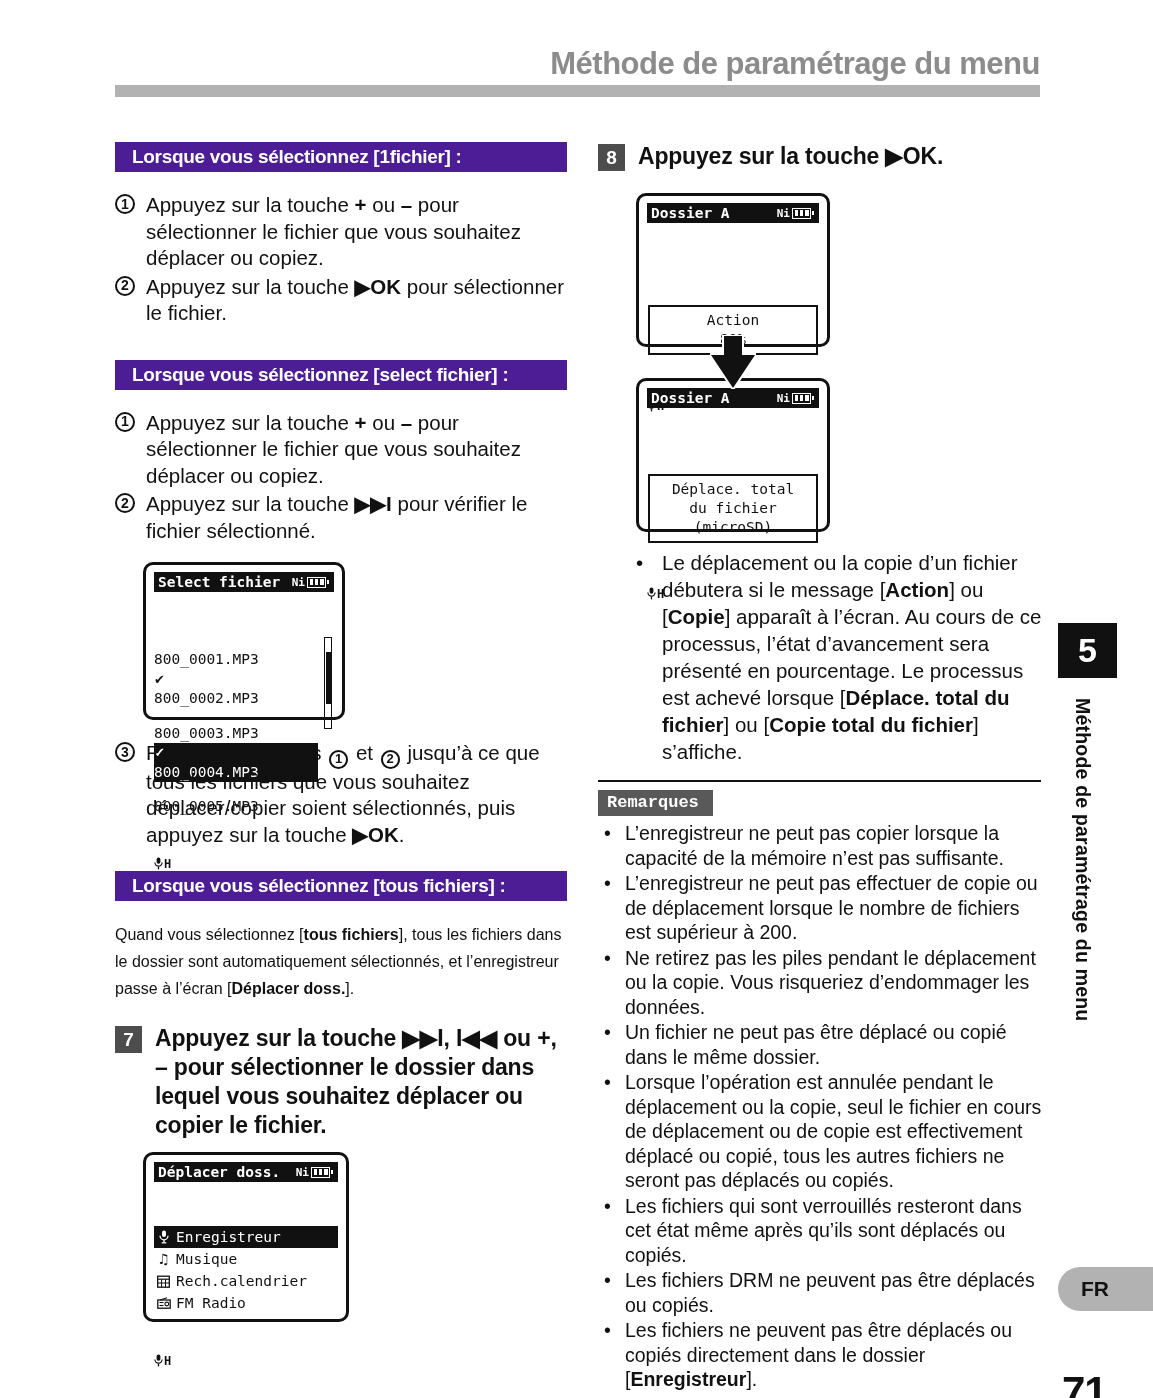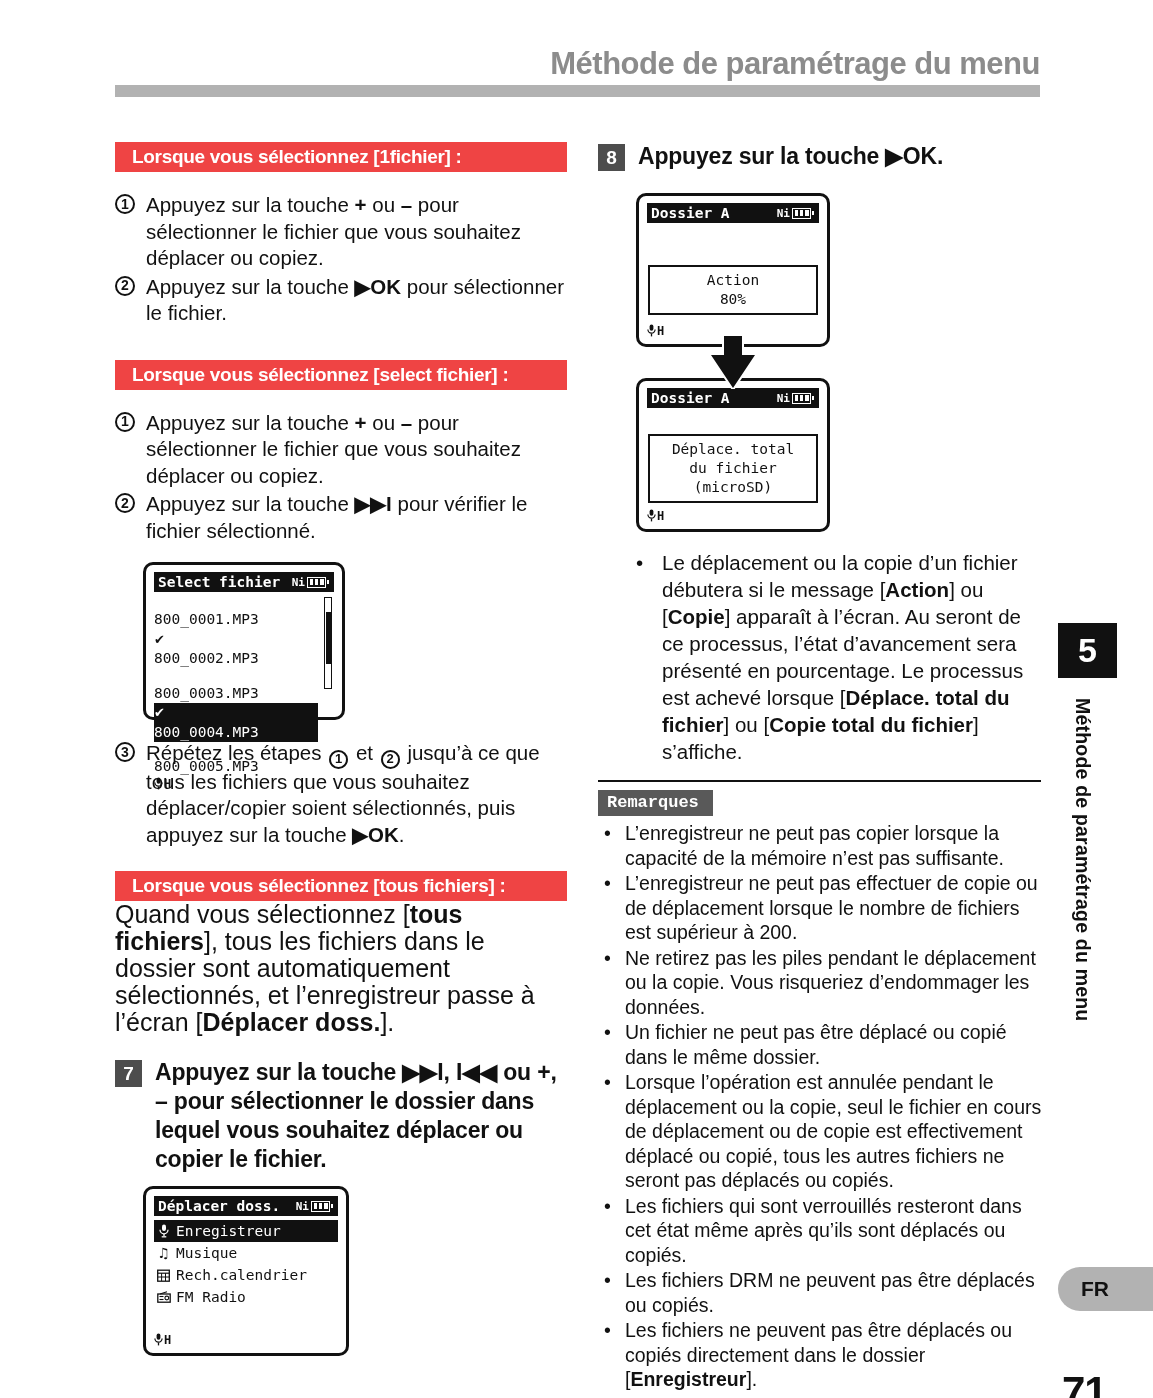--- a/index.html
+++ b/index.html
@@ -10,47 +10,47 @@
   .doc-title{position:absolute;top:46px;right:113px;font-size:31px;font-weight:bold;
              color:#8c8c8c;letter-spacing:-0.5px;}
   .title-rule{position:absolute;left:115px;top:85px;width:925px;height:12px;background:#b2b2b2;}
 
   
   .col{position:absolute;top:142px;}
   .col-left{left:115px;width:452px;}
   .col-right{left:598px;width:445px;}
 
   
-  .secbar{background:#ef4444;color:#fff;font-size:19px;font-weight:bold;
+  .secbar{background:#4c1d95;color:#fff;font-size:19px;font-weight:bold;
           height:30px;line-height:30px;padding-left:17px;letter-spacing:-0.3px;}
 
   
   .steps{margin-top:20px;}
   .numstep{position:relative;padding-left:31px;font-size:20.5px;line-height:26.5px;margin-bottom:2px;}
   .circ{position:absolute;left:0;top:2px;width:20px;height:20px;border:2px solid #111;
         border-radius:50%;display:flex;align-items:center;justify-content:center;
         font-size:14px;font-weight:bold;box-sizing:border-box;}
   .circ-inline{display:inline-flex;width:19px;height:19px;border:2px solid #111;border-radius:50%;
         align-items:center;justify-content:center;font-size:13px;font-weight:bold;
         box-sizing:border-box;vertical-align:-3px;margin:0 2px;}
   b{font-weight:bold;}
 
-  .bodypara{font-size:25px;line-height:27px;}
+  .bodypara{margin-top:20px;font-size:16px;line-height:27px;}
 
   
   .bigstep{display:flex;gap:13px;margin-top:22px;}
   .bigstep .numbox{flex:0 0 27px;width:27px;height:27px;background:#4d4d4d;color:#fff;
                    font-size:19px;font-weight:bold;display:flex;align-items:center;
                    justify-content:center;margin-top:2px;}
   .bigstep .bigtext{font-size:23px;line-height:29px;font-weight:bold;letter-spacing:-0.2px;}
 
   
   .lcd{border:3px solid #111;border-radius:10px;background:#fff;padding:7px 8px;
        font-family:"DejaVu Sans Mono",monospace;display:flex;flex-direction:column;
-       box-sizing:border-box;}
+       box-sizing:border-box;gap:40px;}
   .lcd-header{display:flex;align-items:center;background:#111;color:#fff;
               padding:2px 4px;font-size:14.5px;font-weight:bold;}
   .lcd-header .t{flex:1;white-space:nowrap;}
   .lcd-header .ni{font-size:11px;font-weight:bold;}
   .batt{position:relative;display:inline-flex;gap:1.5px;border:1.5px solid currentColor;
         padding:1.5px;height:11px;width:19px;box-sizing:border-box;margin-left:2px;margin-right:4px;}
   .batt i{flex:1;background:currentColor;}
   .batt::after{content:"";position:absolute;right:-4px;top:2px;width:2.5px;height:4px;background:currentColor;}
   .lcd-foot{margin-top:auto;display:flex;align-items:flex-end;gap:1px;font-size:12px;
             font-weight:bold;line-height:12px;}
@@ -312,21 +312,21 @@
       <div class="lcd-foot">
         <svg width="9" height="13" viewBox="0 0 9 13">
           <rect x="2.6" y="0.5" width="3.8" height="6.2" rx="1.9" fill="#111"></rect>
           <path d="M0.9 5.6a3.6 3.6 0 0 0 7.2 0" fill="none" stroke="#111" stroke-width="1.2"></path>
           <line x1="4.5" y1="9.6" x2="4.5" y2="12.4" stroke="#111" stroke-width="1.3"></line>
         </svg>
         <span>H</span>
       </div>
     </div>
 
-    <div class="note1"><span>Le déplacement ou la copie d’un fichier débutera si le message [</span><b>Action</b><span>] ou [</span><b>Copie</b><span>] apparaît à l’écran. Au seront de ce processus, l’état d’avancement sera présenté en pourcentage. Le processus est achevé lorsque [</span><b>Déplace. total du fichier</b><span>] ou [</span><b>Copie total du fichier</b><span>] s’affiche.</span></div>
+    <div class="note1"><span>Le déplacement ou la copie d’un fichier débutera si le message [</span><b>Action</b><span>] ou [</span><b>Copie</b><span>] apparaît à l’écran. Au cours de ce processus, l’état d’avancement sera présenté en pourcentage. Le processus est achevé lorsque [</span><b>Déplace. total du fichier</b><span>] ou [</span><b>Copie total du fichier</b><span>] s’affiche.</span></div>
 
     <div class="thin-rule"></div>
     <div><span class="remarkbox">Remarques</span></div>
 
     <ul class="remarks">
       <li><span>L’enregistreur ne peut pas copier lorsque la capacité de la mémoire n’est pas suffisante.</span></li>
       <li><span>L’enregistreur ne peut pas effectuer de copie ou de déplacement lorsque le nombre de fichiers est supérieur à 200.</span></li>
       <li><span>Ne retirez pas les piles pendant le déplacement ou la copie. Vous risqueriez d’endommager les données.</span></li>
       <li><span>Un fichier ne peut pas être déplacé ou copié dans le même dossier.</span></li>
       <li><span>Lorsque l’opération est annulée pendant le déplacement ou la copie, seul le fichier en cours de déplacement ou de copie est effectivement déplacé ou copié, tous les autres fichiers ne seront pas déplacés ou copiés.</span></li>

